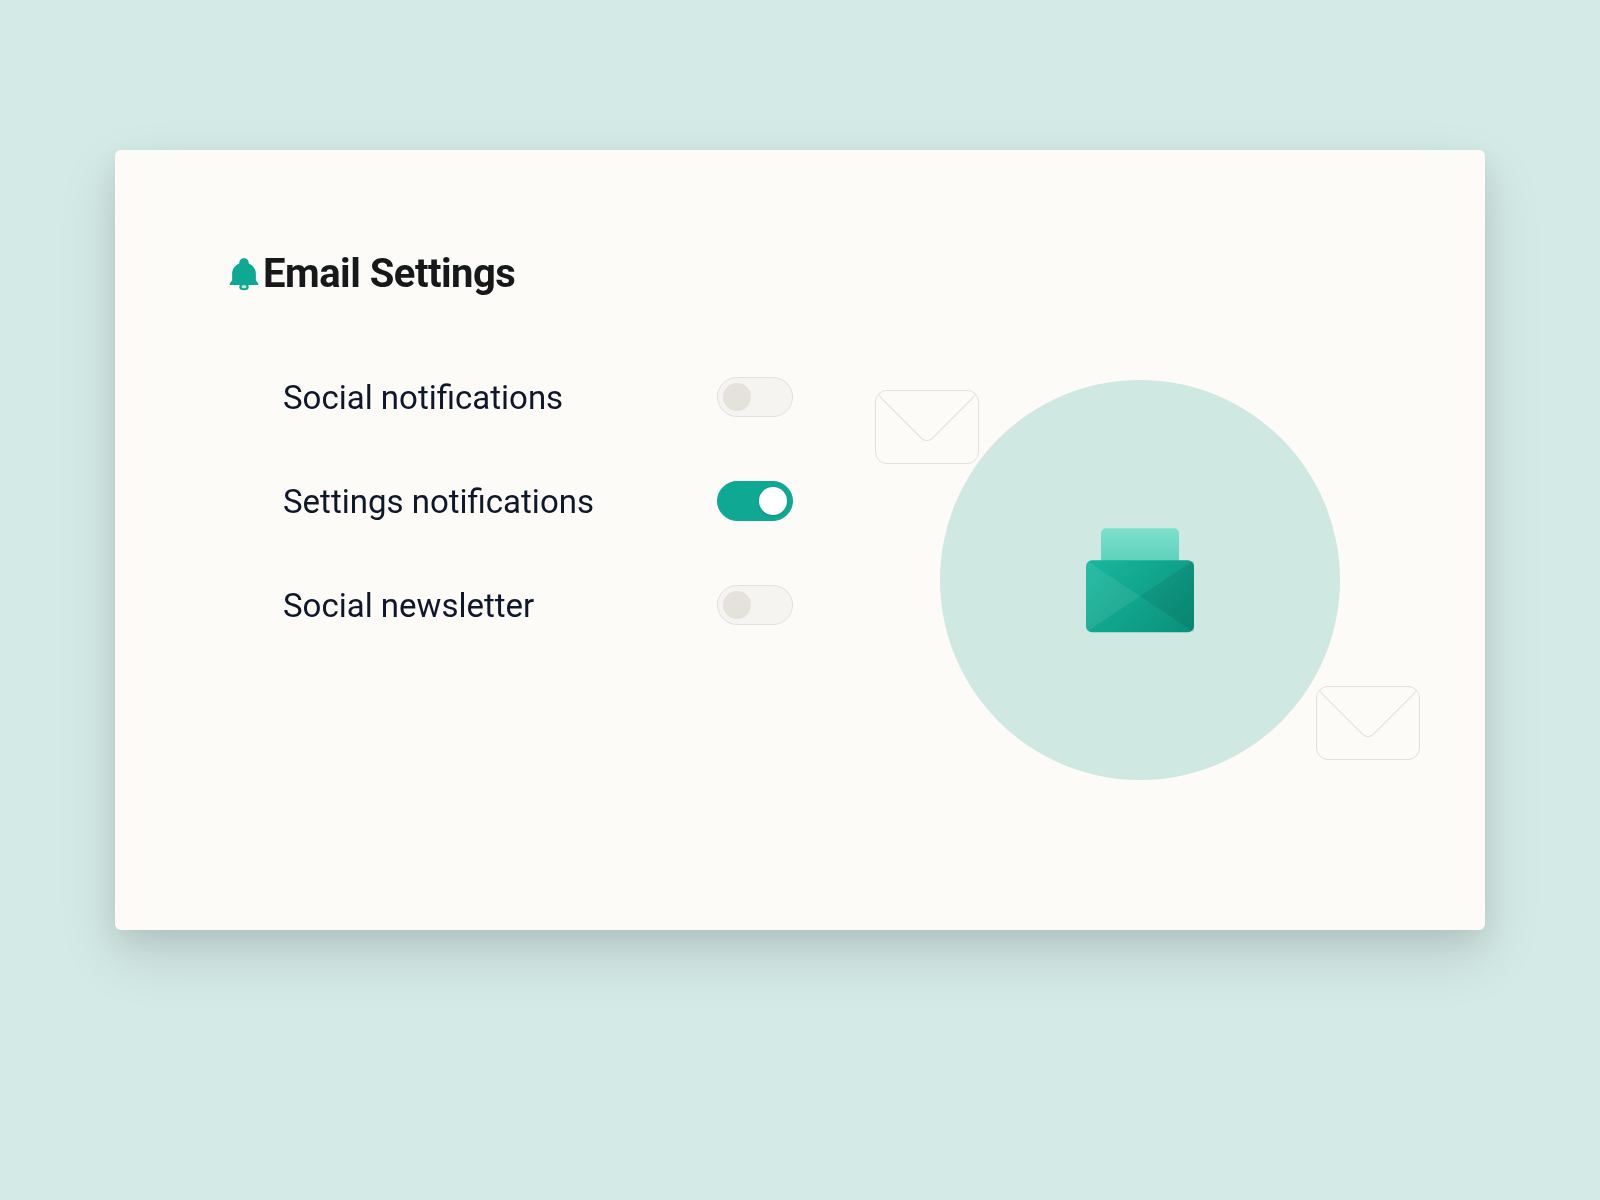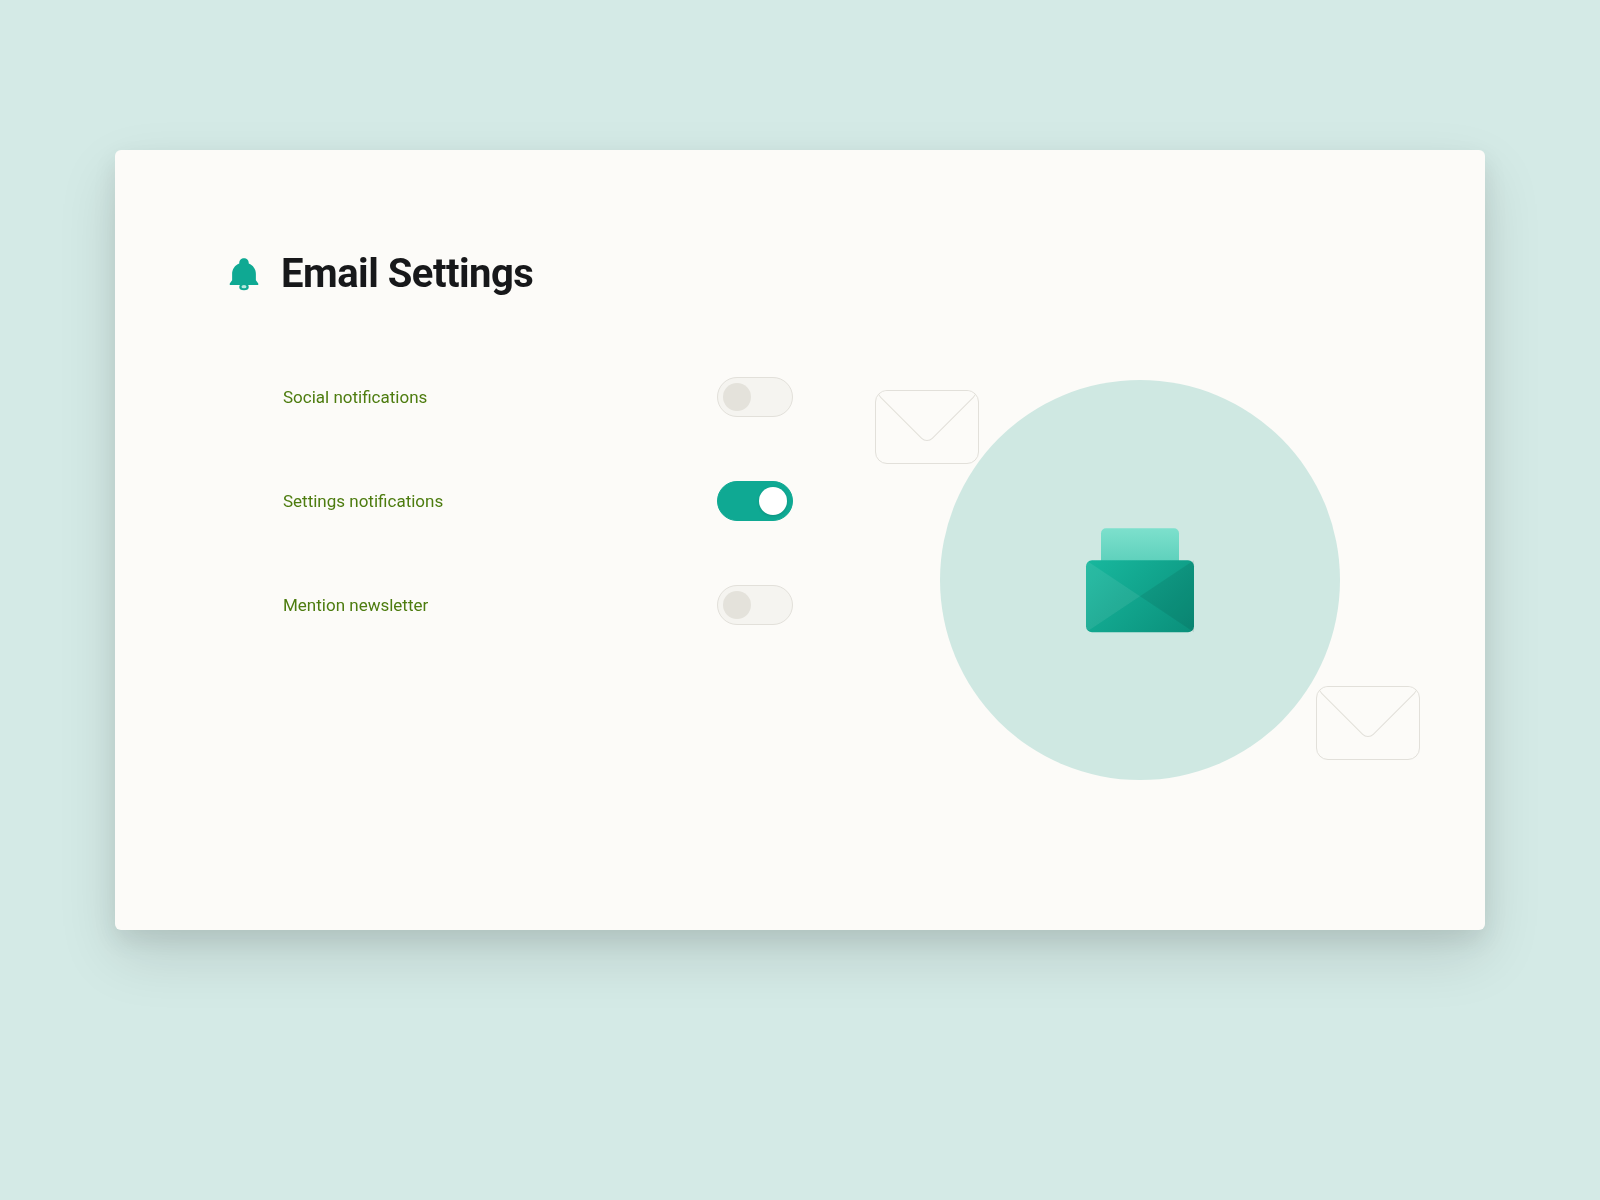--- a/index.html
+++ b/index.html
@@ -28,21 +28,20 @@
       display: flex;
     }
     .left-col {
       flex: 0 0 620px;
       display: flex;
       flex-direction: column;
     }
     .header {
       display: flex;
       align-items: center;
-      gap: 18px;
       margin-bottom: 80px;
     }
     .bell-icon {
       width: 38px;
       height: 38px;
       flex-shrink: 0;
     }
     .title {
       font-size: 40px;
       font-weight: 700;
@@ -55,23 +54,23 @@
       gap: 64px;
       padding-left: 58px;
     }
     .setting-row {
       display: flex;
       align-items: center;
       justify-content: space-between;
       width: 510px;
     }
     .setting-label {
-      font-size: 17px;
+      font-size: 33px;
       font-weight: 400;
-      color: #4d7c0f;
+      color: #0f172a;
     }
     .toggle {
       width: 76px;
       height: 40px;
       border-radius: 20px;
       position: relative;
       cursor: pointer;
     }
     .toggle.off {
       background: #f5f4f0;
@@ -240,21 +239,21 @@
       </div>
 
       <div class="setting-row">
         <span class="setting-label">Settings notifications</span>
         <div class="toggle on">
           <div class="toggle-knob"></div>
         </div>
       </div>
 
       <div class="setting-row">
-        <span class="setting-label">Mention newsletter</span>
+        <span class="setting-label">Social newsletter</span>
         <div class="toggle off">
           <div class="toggle-knob"></div>
         </div>
       </div>
 
     </div>
   </div>
 
   <div class="illustration">
     <div class="big-circle"></div>

